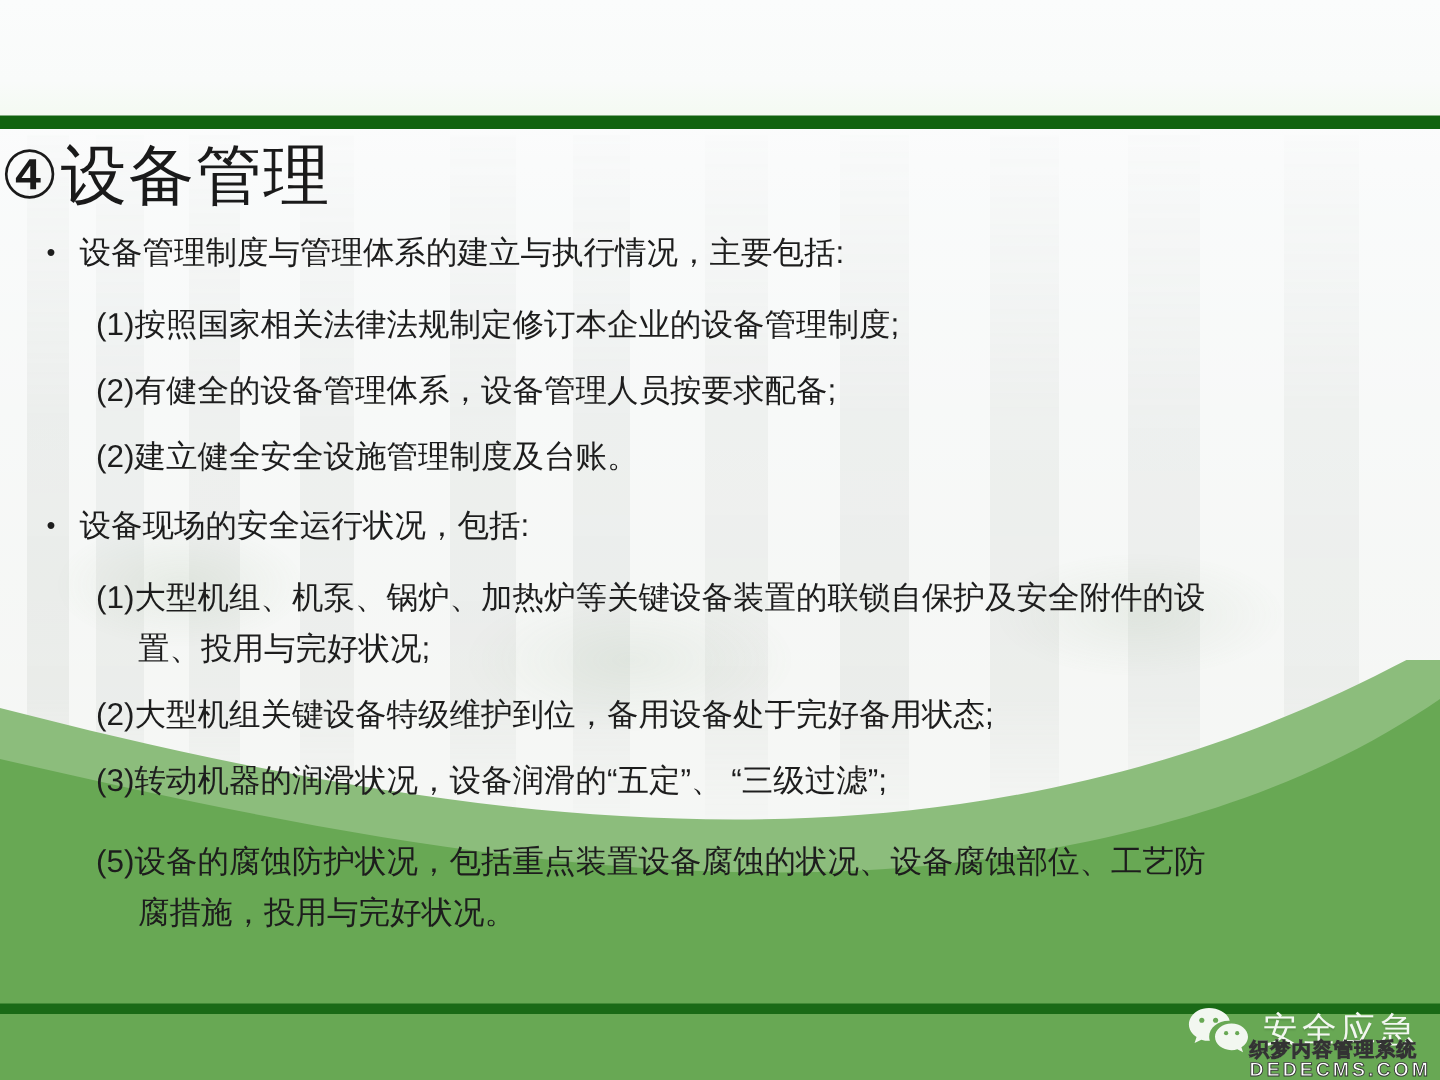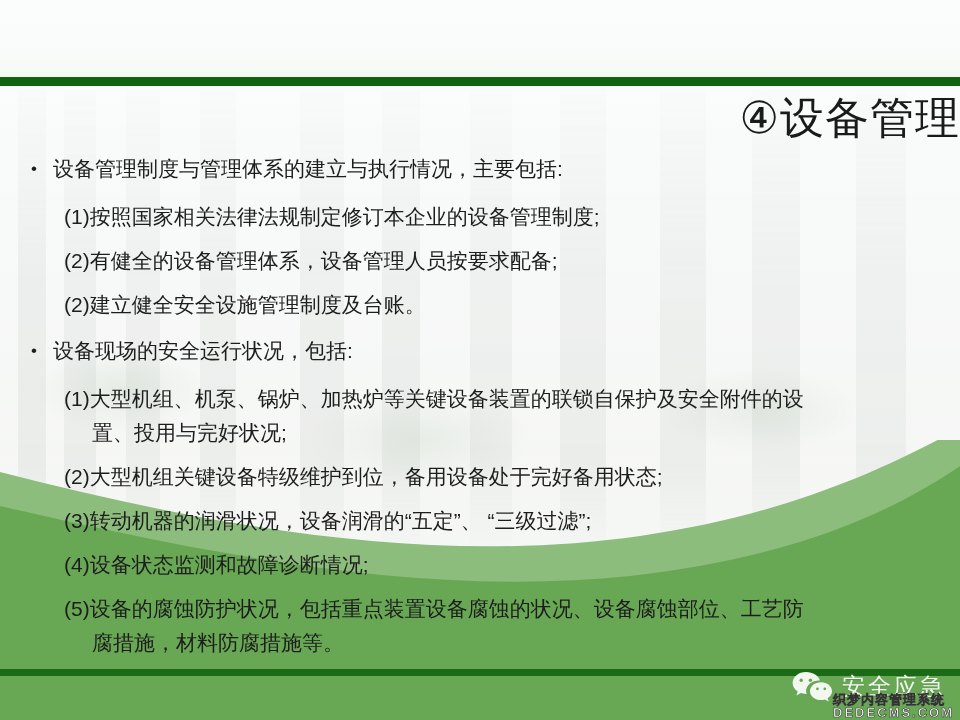--- a/index.html
+++ b/index.html
@@ -69,21 +69,21 @@
   }
   
   .bottom-rule{
     position:absolute;left:0;top:669px;width:960px;height:7px;
     background:#1a6a16;
   }
 
   
   .title{
     position:absolute;left:0;top:92px;width:960px;
-    text-align:right;
+    text-align:left;
     font-size:44px;line-height:52px;
     color:#1a1a1a;
     letter-spacing:1px;
     font-family:"Liberation Sans","DejaVu Sans",sans-serif;
     white-space:nowrap;
   }
 
   
   .body{
     position:absolute;left:0;top:152px;width:960px;
@@ -202,28 +202,25 @@
     <div class="lvl2">
       <span>(2)大型机组关键设备特级维护到位，备用设备处于完好备用状态;</span>
     </div>
     <div class="gap-s"></div>
 
     <div class="lvl2">
       <span>(3)转动机器的润滑状况，设备润滑的“五定”、 “三级过滤”;</span>
     </div>
     <div class="gap-s"></div>
 
-    <div class="lvl2">
-      <span>(4)设备状态监测和故障诊断情况;</span>
-    </div>
     <div class="gap-s"></div>
 
     <div class="lvl2">
       <span>(5)设备的腐蚀防护状况，包括重点装置设备腐蚀的状况、设备腐蚀部位、工艺防</span>
-      <span class="cont">腐措施，材料防腐措施等。</span>
+      <span class="cont">腐措施，投用与完好状况。</span>
     </div>
 
   </div>
 
   <div class="wm">
     <span class="wm-icon">
       <svg width="42" height="32" viewBox="0 0 42 32" xmlns="http://www.w3.org/2000/svg">
         <g fill="#f2f7f0">
           <path d="M15 2C7.6 2 1.6 6.9 1.6 12.9c0 3.4 2 6.5 5.1 8.5l-1.3 4 4.5-2.3c1.6.5 3.4.8 5.1.8h.6c-.3-.9-.5-1.8-.5-2.8 0-5.9 5.8-10.6 13-10.6h.7C27.9 6 22 2 15 2z"></path>
           <path d="M41 21.2c0-4.9-4.9-8.9-11-8.9s-11 4-11 8.9 4.9 8.9 11 8.9c1.4 0 2.7-.2 3.9-.6l3.8 2-1.1-3.3c2.7-1.6 4.4-4.2 4.4-7z"></path>

